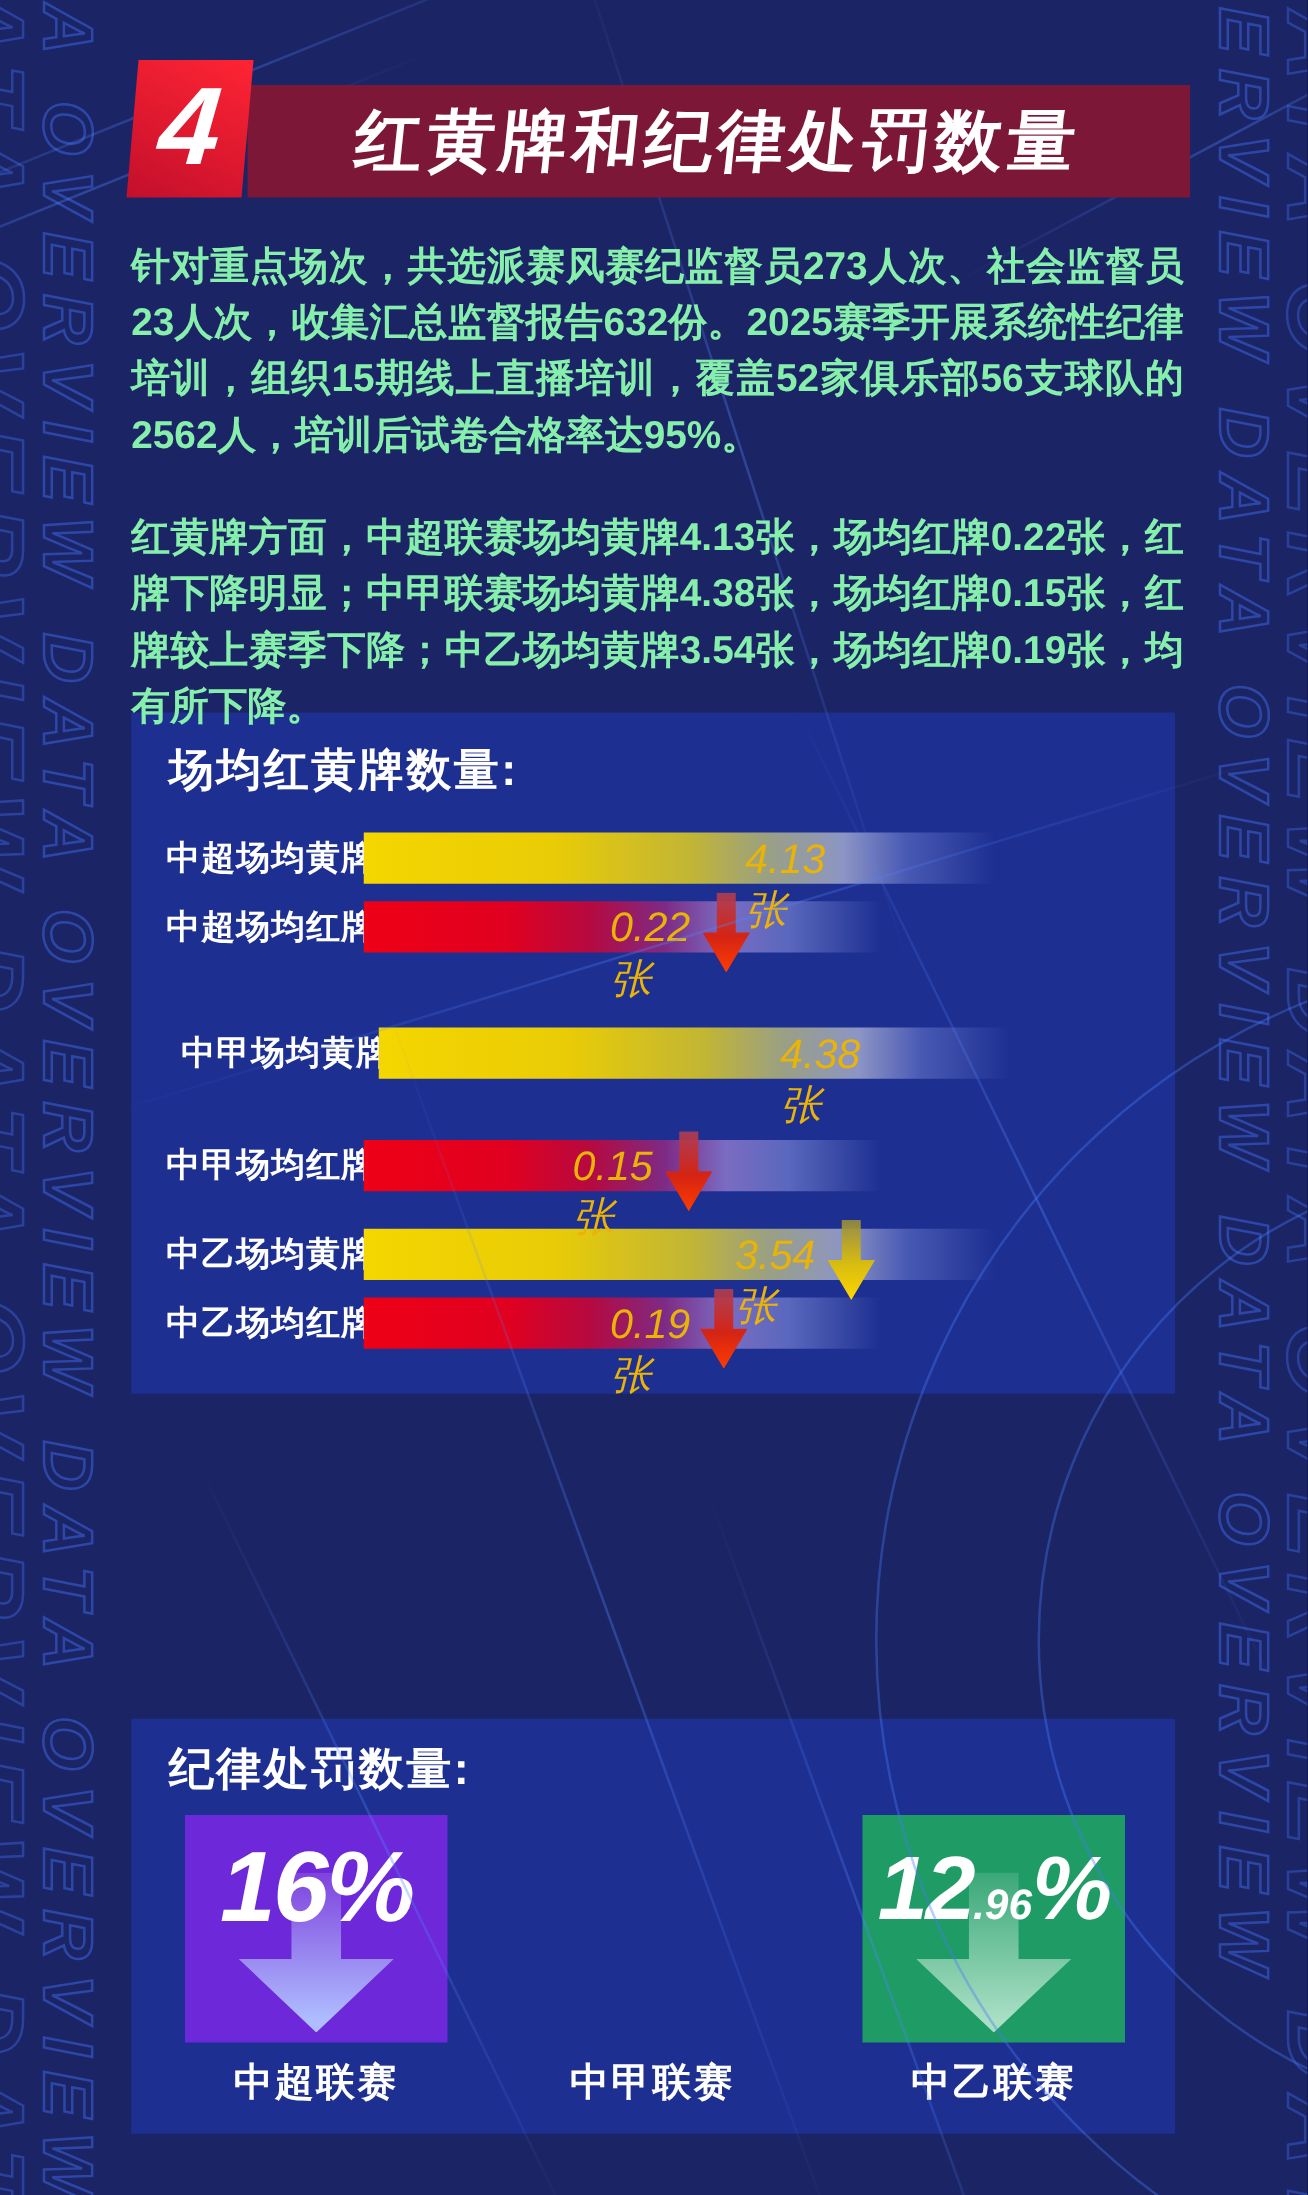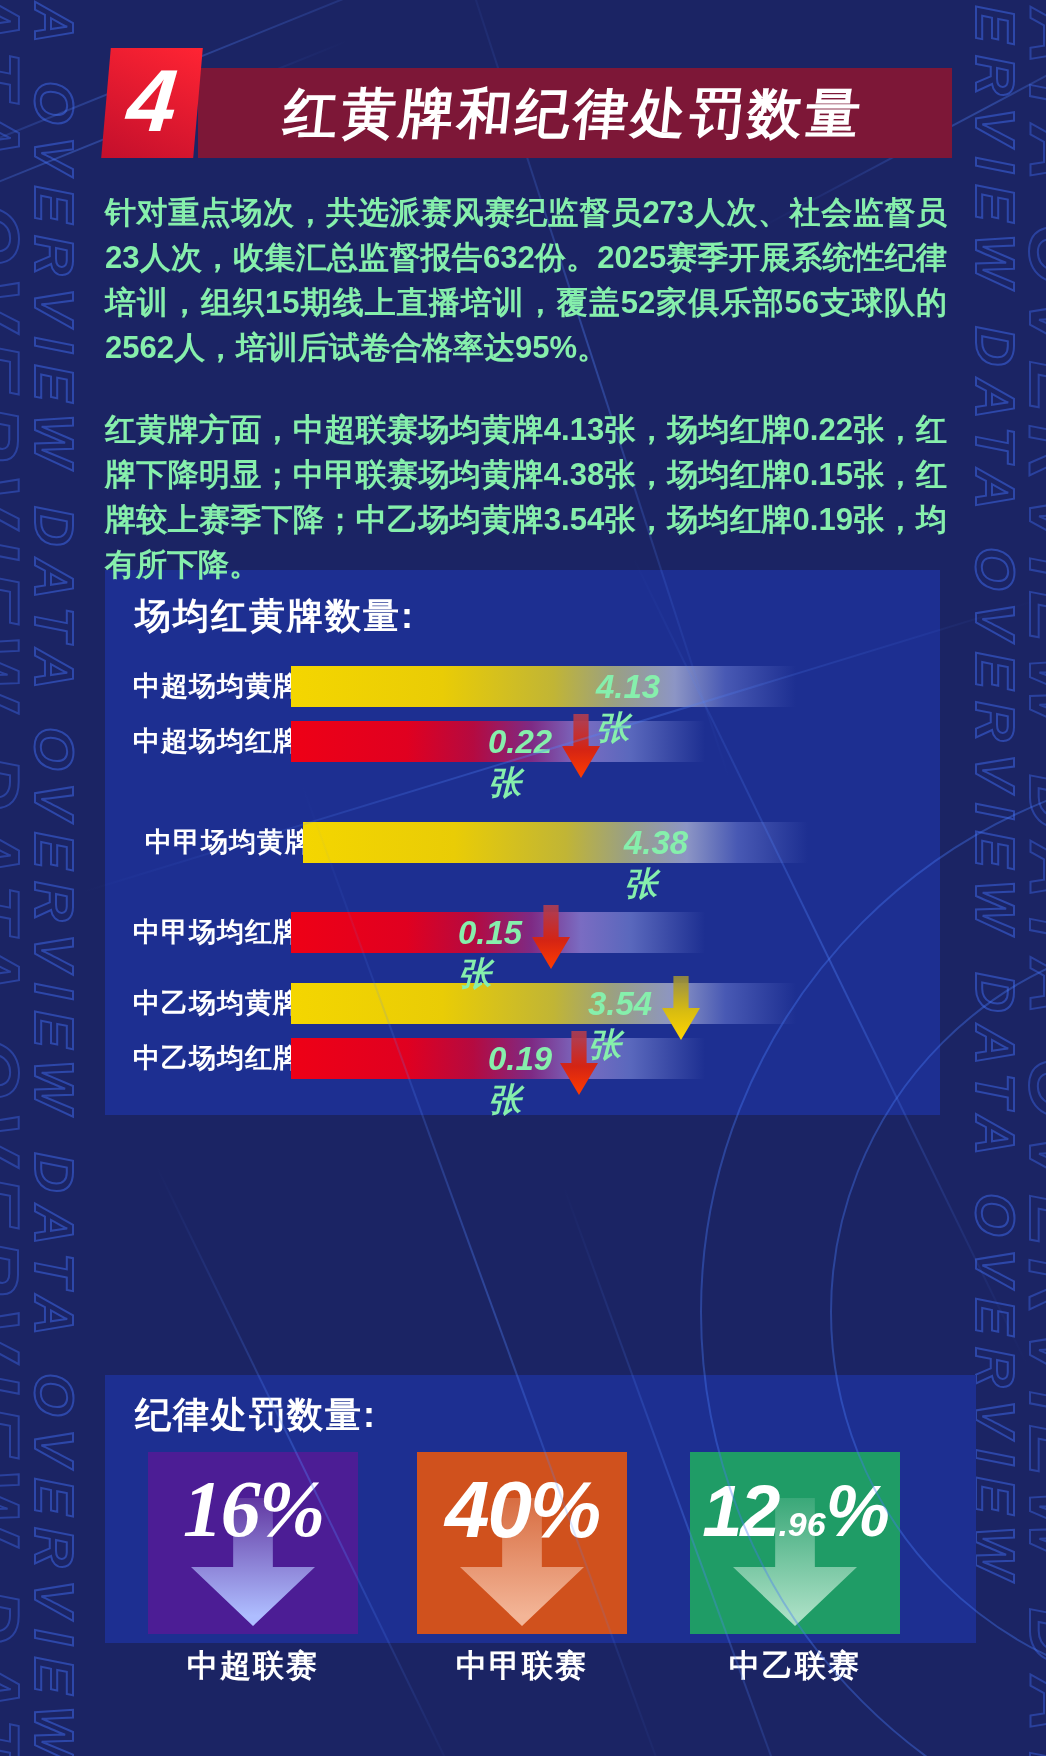--- a/index.html
+++ b/index.html
@@ -53,21 +53,21 @@
     position:absolute; left:105px; width:842px; z-index:3;
     color:#86efac; font-size:31px; font-weight:700; line-height:45px;
     text-align:justify;
   }
   .p1 { top:190px; } .p2 { top:407px; } .p3 { top:1163px; }
   
   .panel {
     position:absolute; left:105px; width:835px; background:#1d2f91; z-index:1;
   }
   .bars-panel    { top:570px;  height:545px; }
-  .penalty-panel { top:1375px; height:268px;padding-left:36px; }
+  .penalty-panel { top:1375px; height:332px; }
   .panel-title {
     position:absolute; left:30px; font-size:36px; font-weight:800;
     color:#fff; letter-spacing:2px;
   }
   .bars-panel .panel-title { top:22px; }
   .penalty-panel .panel-title { top:16px; }
   
   .bar-label {
     position:absolute; left:28px; height:41px; line-height:41px;
     font-size:27px; font-weight:700; color:#fff; letter-spacing:1px;
@@ -82,36 +82,36 @@
     background:linear-gradient(90deg,#f4d600 0%,#e9cc06 30%,#c1b535 52%,#9aa083 64%,
       #8c95c5 76%, rgba(125,140,222,0.45) 86%, rgba(60,80,190,0) 100%);
   }
   .bar.red {
     width:414px;
     background:linear-gradient(90deg,#ee0016 0%,#e00020 28%,#b50a40 44%,#7e2a84 58%,
       #7a6cc2 70%, rgba(150,160,232,0.5) 82%, rgba(60,80,190,0) 100%);
   }
   .bar-value {
     position:absolute; top:0; height:24px; line-height:41px; z-index:2;
-    font-size:33px; font-weight:700; font-style:italic; color:#86efac;
+    font-size:33px; font-weight:400; font-style:italic; color:#eab308;
   }
   .r1 .bar-value { left:305px; } .r2 .bar-value { left:197px; }
   .r3 .bar-value { left:321px; } .r4 .bar-value { left:167px; }
   .r5 .bar-value { left:297px; } .r6 .bar-value { left:197px; }
   .sarrow {
     position:absolute; top:-7px; width:38px; height:64px; z-index:2;
     clip-path:polygon(30% 0, 70% 0, 70% 50%, 100% 50%, 50% 100%, 0 50%, 30% 50%);
   }
   .sarrow.red    { background:linear-gradient(180deg, rgba(175,62,82,0.9) 0%, #d42414 55%, #ff3c00 100%); }
   .sarrow.yellow { background:linear-gradient(180deg, rgba(150,140,62,0.9) 0%, #d8bc10 55%, #ffd600 100%); }
   .r2 .sarrow { left:271px; } .r4 .sarrow { left:241px; }
   .r5 .sarrow { left:371px; } .r6 .sarrow { left:269px; }
   
   .pbox { position:absolute; top:77px; width:210px; height:182px; overflow:hidden; }
-  .pbox.b1 { left:43px;  background:#4c1d95;font-family:Liberation Serif, serif; }
+  .pbox.b1 { left:43px;  background:#6d28d9; }
   .pbox.b2 { left:312px; background:#d0511d; }
   .pbox.b3 { left:585px; background:#1f9c66; }
   .barrow {
     position:absolute; left:50%; top:46px; transform:translateX(-50%);
     width:124px; height:128px; z-index:1;
     clip-path:polygon(34% 0, 66% 0, 66% 54%, 100% 54%, 50% 100%, 0 54%, 34% 54%);
   }
   .b1 .barrow { background:linear-gradient(180deg, rgba(255,255,255,0.12), #aebdff 92%); }
   .b2 .barrow { background:linear-gradient(180deg, rgba(255,255,255,0.16), #f3b597 92%); }
   .b3 .barrow { background:linear-gradient(180deg, rgba(255,255,255,0.12), #a9dfc4 92%); }
@@ -203,24 +203,20 @@
     </div>
   </div>
 
   <div class="panel penalty-panel">
     <div class="panel-title">纪律处罚数量:</div>
 
     <div class="pbox b1">
       <div class="barrow"></div>
       <div class="pct"><span>16</span><span class="sub"></span><span>%</span></div>
     </div>
-    <div class="pbox b2">
-      <div class="barrow"></div>
-      <div class="pct"><span>40</span><span class="sub"></span><span>%</span></div>
-    </div>
     <div class="pbox b3">
       <div class="barrow"></div>
       <div class="pct"><span>12</span><span class="sub">.96</span><span>%</span></div>
     </div>
 
     <div class="pleague b2">中甲联赛</div>
     <div class="pleague b1">中超联赛</div>
     <div class="pleague b3">中乙联赛</div>
   </div>
 

